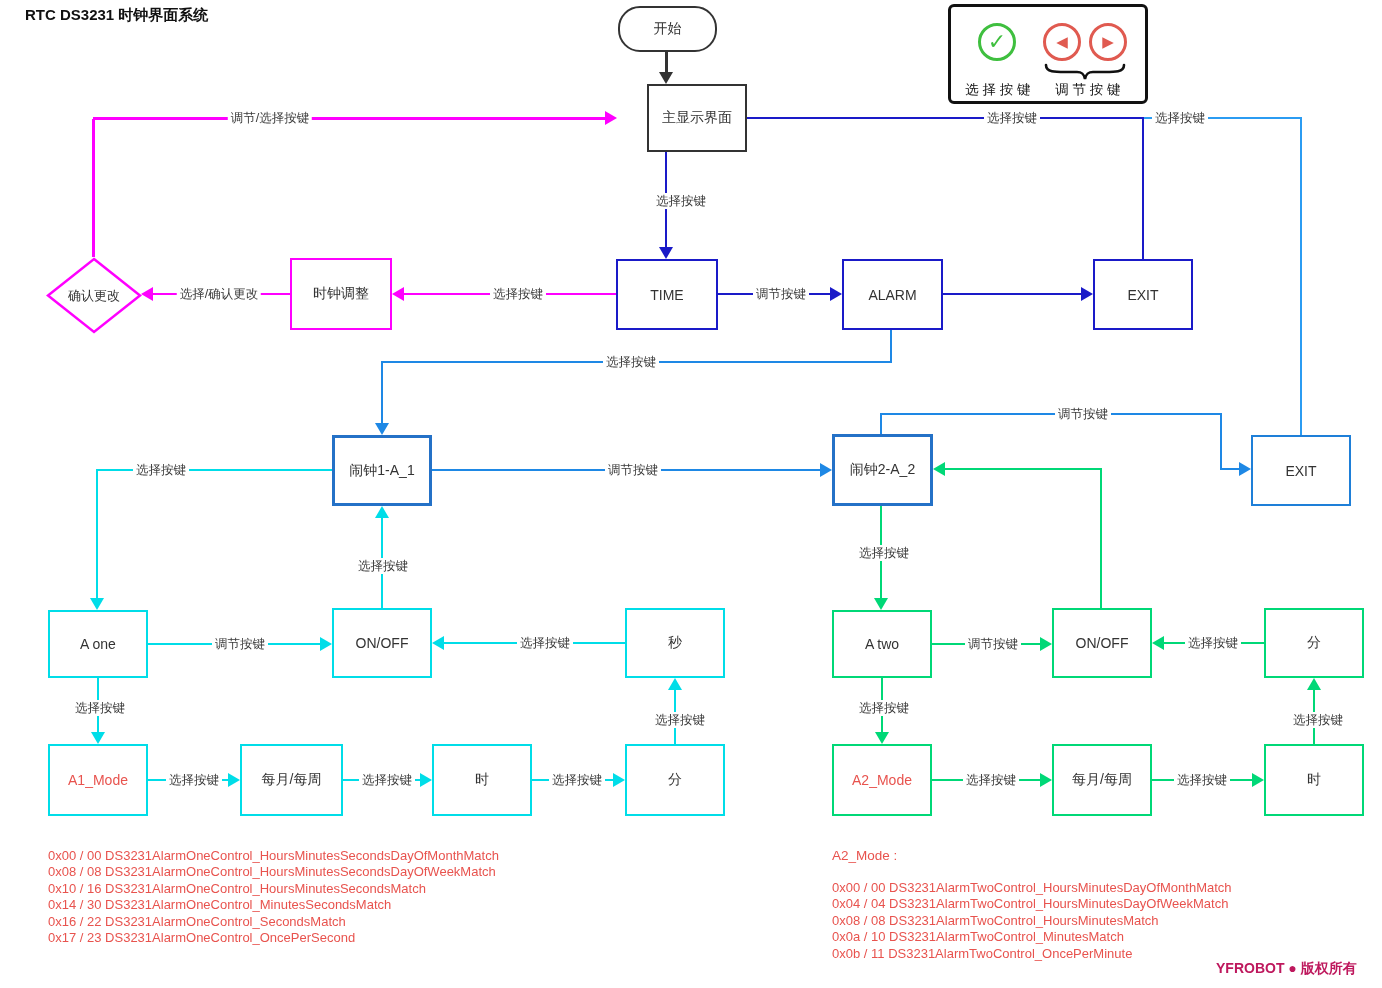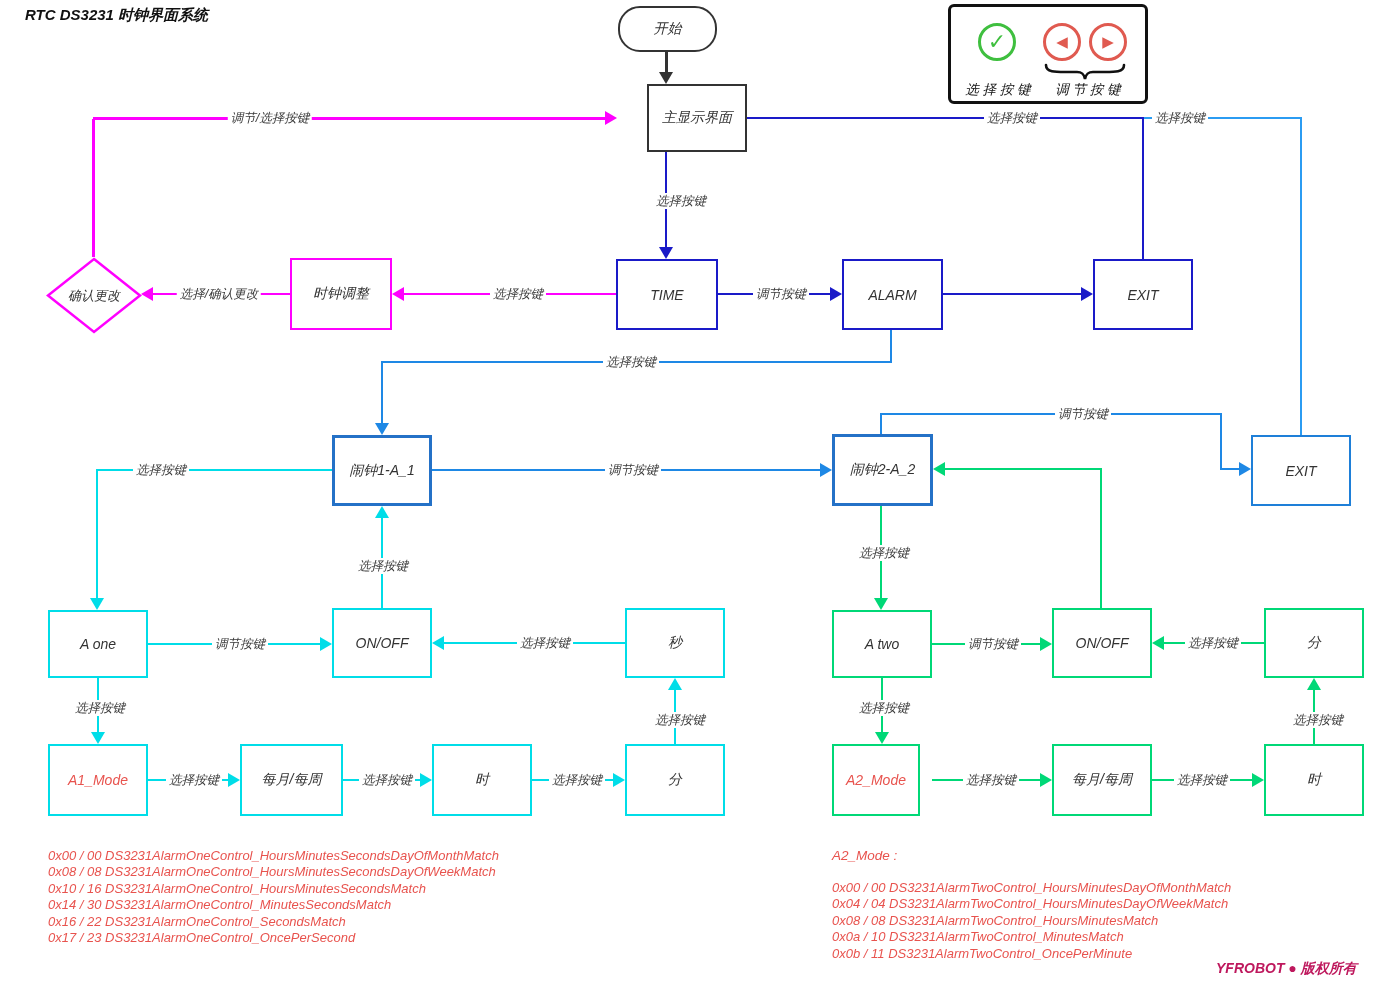--- a/index.html
+++ b/index.html
@@ -5,21 +5,20 @@
   html,body{margin:0;padding:0;}
   body{
     font-family:"Liberation Sans","DejaVu Sans",sans-serif;
     background:#ffffff;
   }
   #canvas{
     position:relative;
     width:1382px;height:988px;
     background:#fff;
     overflow:hidden;
-    font-style:italic;
   }
   .box{
     position:absolute;
     background:#fff;
     border:2px solid #333;
     display:flex;align-items:center;justify-content:center;
     font-size:14px;color:#333;
     box-sizing:border-box;
     text-align:center;
     z-index:3;
@@ -138,21 +137,21 @@
   <div class="box b-cyan" style="left:332px;top:608px;width:100px;height:70px;">ON/OFF</div>
   <div class="box b-cyan" style="left:625px;top:608px;width:100px;height:70px;">秒</div>
   <div class="box b-cyan red-text" style="left:48px;top:744px;width:100px;height:72px;">A1_Mode</div>
   <div class="box b-cyan" style="left:240px;top:744px;width:103px;height:72px;">每月/每周</div>
   <div class="box b-cyan" style="left:432px;top:744px;width:100px;height:72px;">时</div>
   <div class="box b-cyan" style="left:625px;top:744px;width:100px;height:72px;">分</div>
 
   <div class="box b-green" style="left:832px;top:610px;width:100px;height:68px;">A two</div>
   <div class="box b-green" style="left:1052px;top:608px;width:100px;height:70px;">ON/OFF</div>
   <div class="box b-green" style="left:1264px;top:608px;width:100px;height:70px;">分</div>
-  <div class="box b-green red-text" style="left:832px;top:744px;width:88px;height:72px;">A2_Mode</div>
+  <div class="box b-green red-text" style="left:832px;top:744px;width:100px;height:72px;">A2_Mode</div>
   <div class="box b-green" style="left:1052px;top:744px;width:100px;height:72px;">每月/每周</div>
   <div class="box b-green" style="left:1264px;top:744px;width:100px;height:72px;">时</div>
 
   <div class="v-line vthick c-black" style="left:665px;top:52px;height:22px;"></div>
   <div class="arrow d c-black" style="left:659px;top:72px;"></div>
 
   <div class="v-line vthick c-mag" style="left:92px;top:119px;height:138px;"></div>
   <div class="h-line thick c-mag" style="left:93px;top:117px;width:512px;"></div>
   <div class="arrow r c-mag" style="left:605px;top:111px;"></div>
   <div class="lbl" style="left:270px;top:110px;">调节/选择按键</div>

